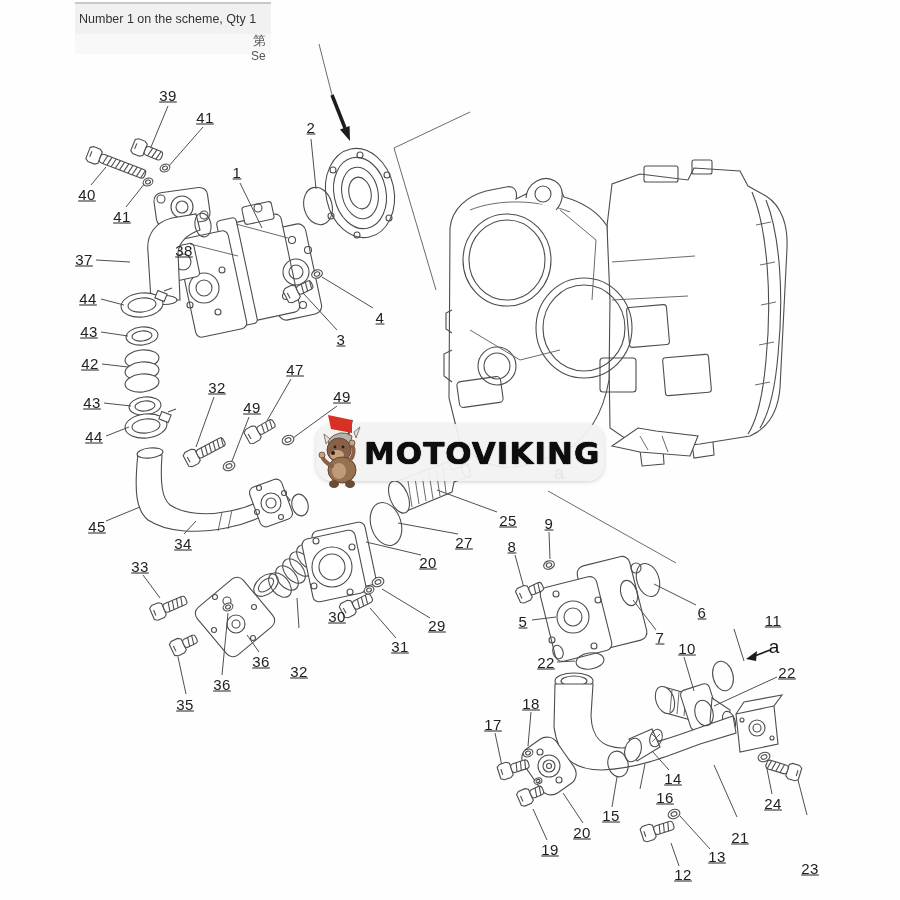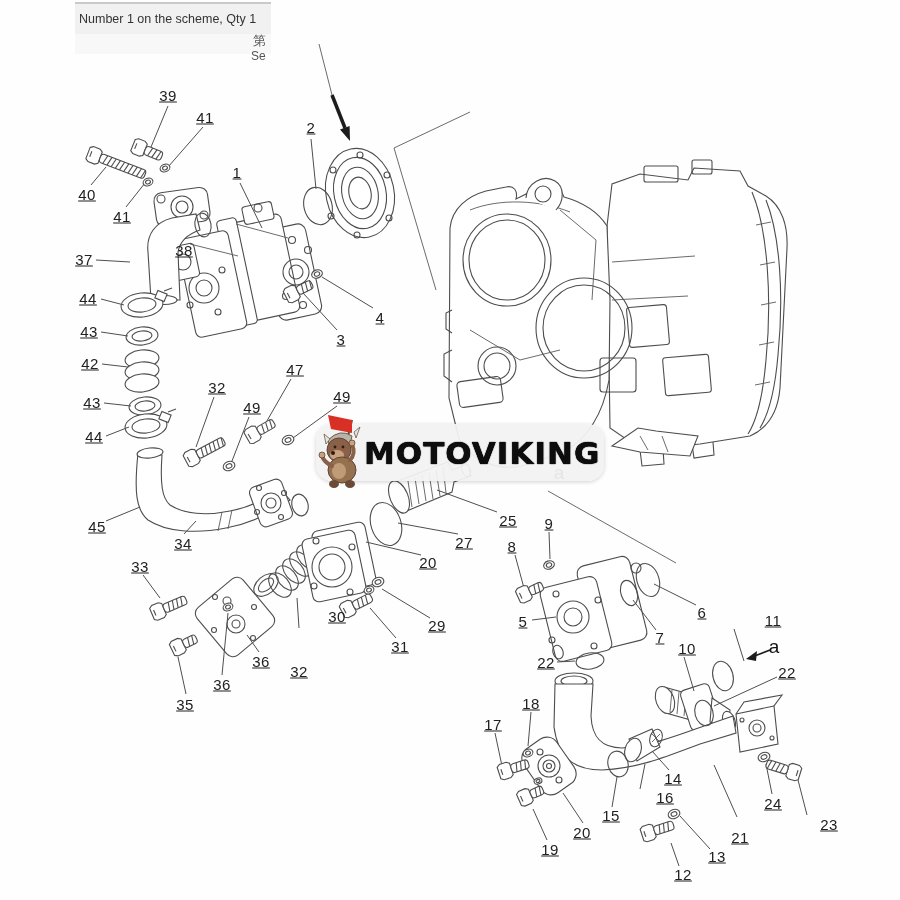--- a/index.html
+++ b/index.html
@@ -540,21 +540,21 @@
       <span class="plbl" style="left: 493px; top: 724px;">17</span>
       <span class="plbl" style="left: 673px; top: 778px;">14</span>
       <span class="plbl" style="left: 640px; top: 797px; margin-left: 25px;">16</span>
       <span class="plbl" style="left: 611px; top: 815px;">15</span>
       <span class="plbl" style="left: 582px; top: 832px;">20</span>
       <span class="plbl" style="left: 550px; top: 849px;">19</span>
       <span class="plbl" style="left: 717px; top: 856px; text-align: right;">13</span>
       <span class="plbl" style="left: 683px; top: 874px;">12</span>
       <span class="plbl" style="left: 740px; top: 825px; margin-top: 12px;">21</span>
       <span class="plbl" style="left: 773px; top: 803px;">24</span>
-      <span class="plbl" style="left: 810px; top: 824px; margin-left: 19px;">23</span>
+      <span class="plbl" style="left: 810px; top: 868px;">23</span>
       <span class="vlbl" style="left: 559px; top: 473px;">a</span>
       <span class="vlbl" style="left: 774px; top: 647px;">a</span>
     </div>
 
   <div class="wm-pill"></div>
   <svg class="wm-mascot" viewBox="0 0 56 80">
     <line x1="38" y1="10" x2="26" y2="58" stroke="#5a4632" stroke-width="2"></line>
     <path d="M38,10 L14,5 L17,19 L38,23 Z" fill="#d93025"></path>
     <path d="M14,30 Q26,18 38,26 L36,34 Q26,28 16,38 Z" fill="#b8b2a8" stroke="#6b5d4f" stroke-width="1"></path>
     <path d="M10,24 L16,29 L12,34 Z" fill="#e8e4da" stroke="#6b5d4f" stroke-width="0.8"></path>

